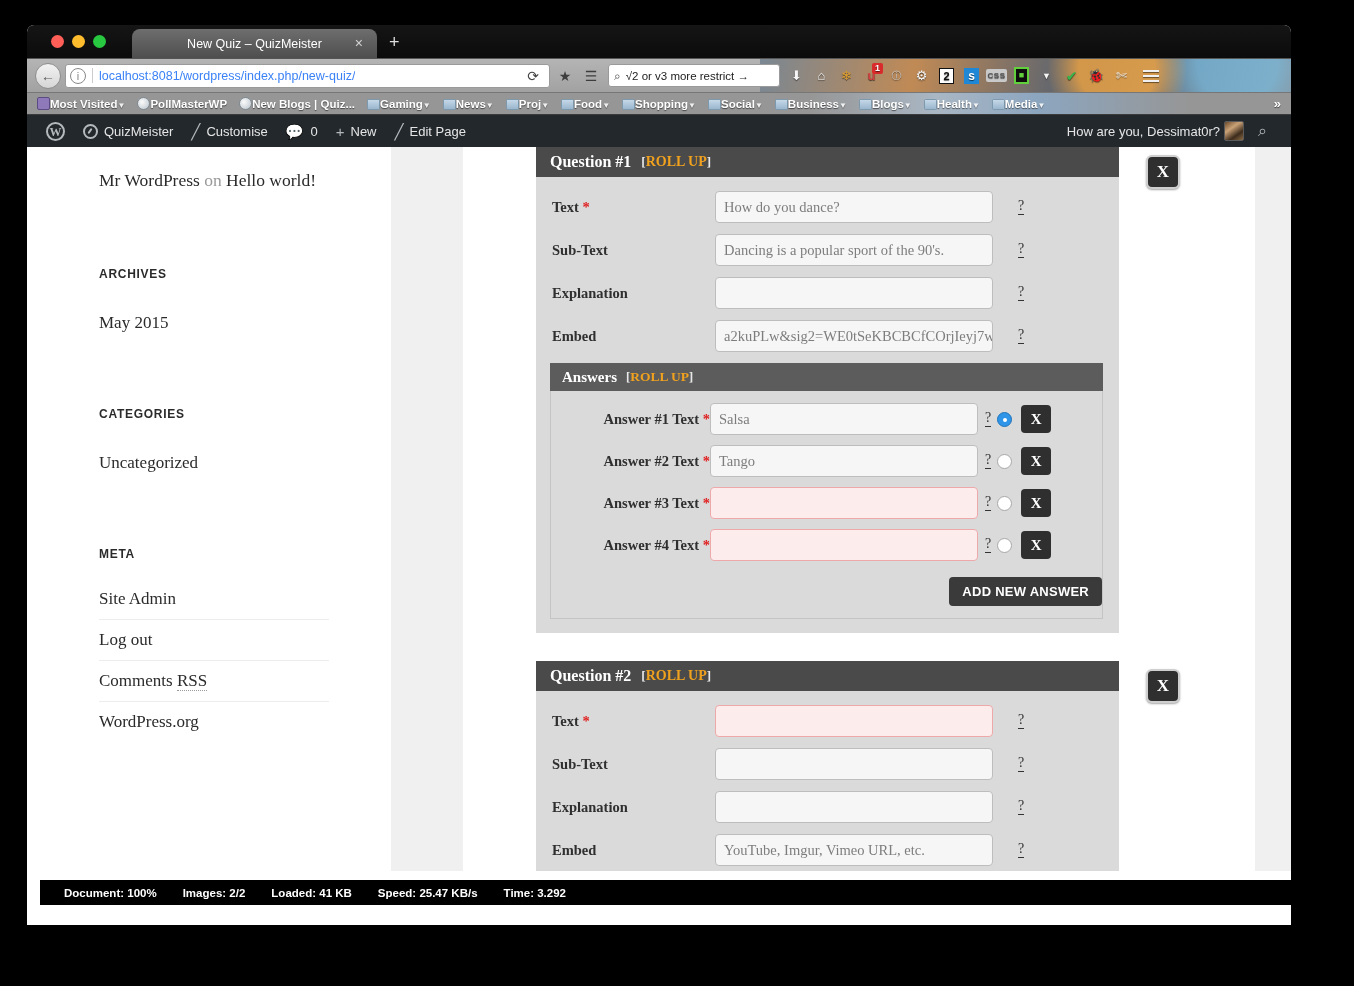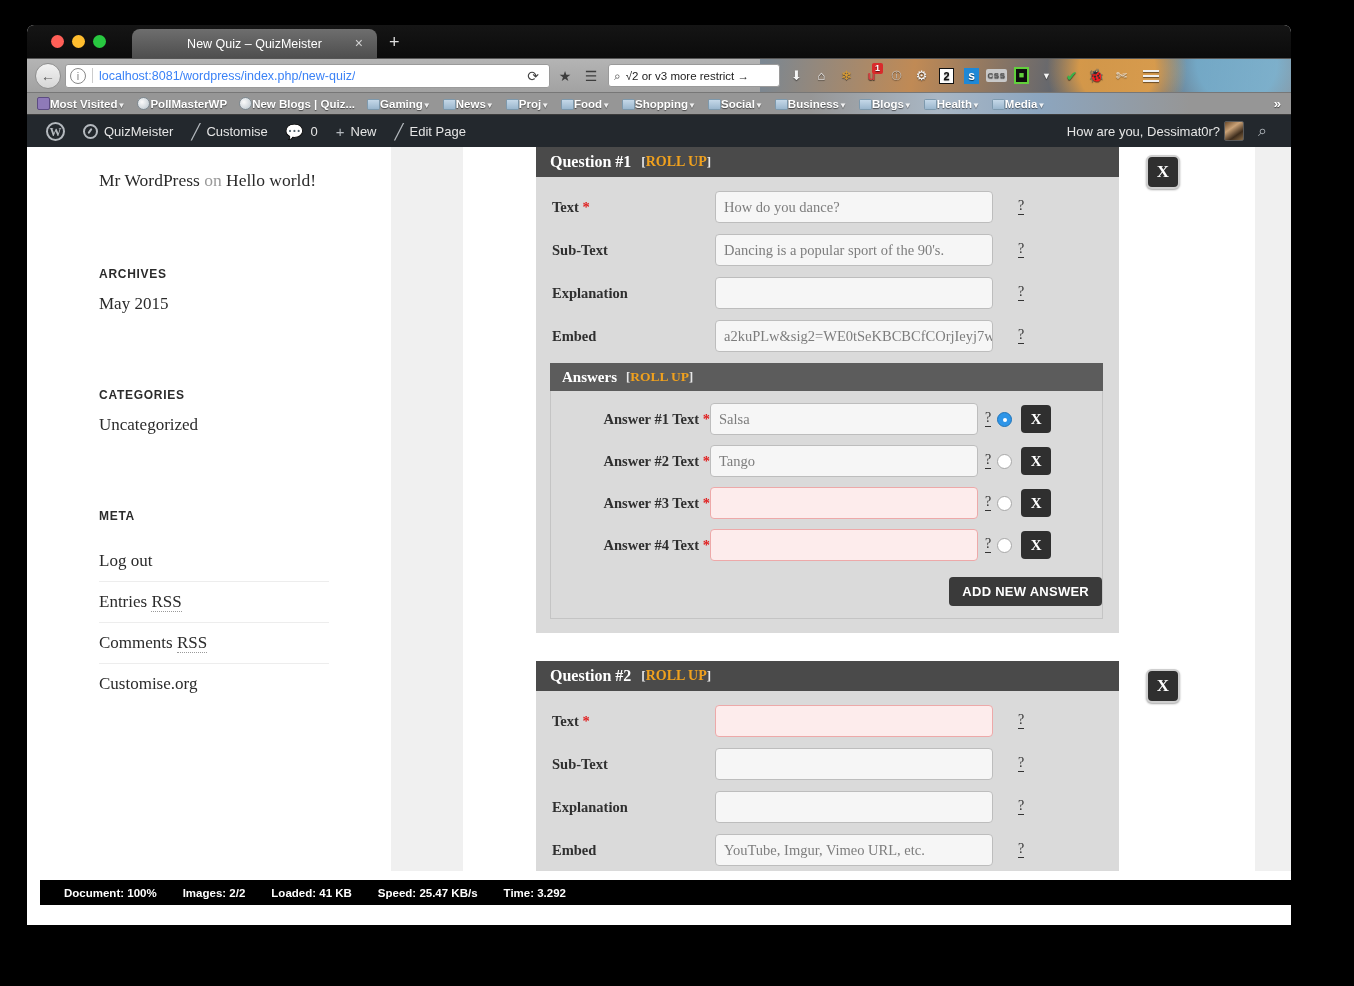--- a/index.html
+++ b/index.html
@@ -237,21 +237,21 @@
   }
   .recent-comment {
     font-size: 17.5px; line-height: 1.35; padding-top: 22px;
   }
   .recent-comment .muted { color: #9a9a9a; }
   .widget-title {
     font-family: "Liberation Sans", sans-serif;
     font-size: 12px; font-weight: bold; letter-spacing: .06em;
     color: #2b2b2b; margin-top: 74px;
   }
-  .widget-link { font-size: 17px; margin-top: 13px; display: block; }
+  .widget-link { font-size: 17px; margin-top: 32px; display: block; }
   .meta-list { margin-top: 16px; }
   .meta-list .mi {
     font-size: 17px; padding: 10px 0;
     border-top: 1px solid #ededed;
   }
   .meta-list .mi:first-child { border-top: none; padding-top: 12px; }
   .abbr { border-bottom: 1px dotted #9a9a9a; }
 
   
   .quiz-area { position: absolute; left: 509px; top: 0; width: 700px; }
@@ -545,30 +545,30 @@
 
         <div class="widget-title">ARCHIVES</div>
         <a class="widget-link">May 2015</a>
 
         <div class="widget-title">CATEGORIES</div>
         <a class="widget-link">Uncategorized</a>
 
         <div class="widget-title">META</div>
         <div class="meta-list">
           <div class="mi">
-            <span>Log out</span>
+            <span>Site Admin</span>
           </div>
           <div class="mi">
-            <span>Entries </span><span class="abbr">RSS</span>
+            <span>Log out</span>
           </div>
           <div class="mi">
             <span>Comments </span><span class="abbr">RSS</span>
           </div>
           <div class="mi">
-            <span>Customise.org</span>
+            <span>WordPress.org</span>
           </div>
         </div>
       </div>
 
       <div class="quiz-area">
 
         <div class="qpanel">
           <div class="qhead">
             <span>Question #1</span>
             <span class="rollup"><span>[</span><b>ROLL UP</b><span>]</span></span>

